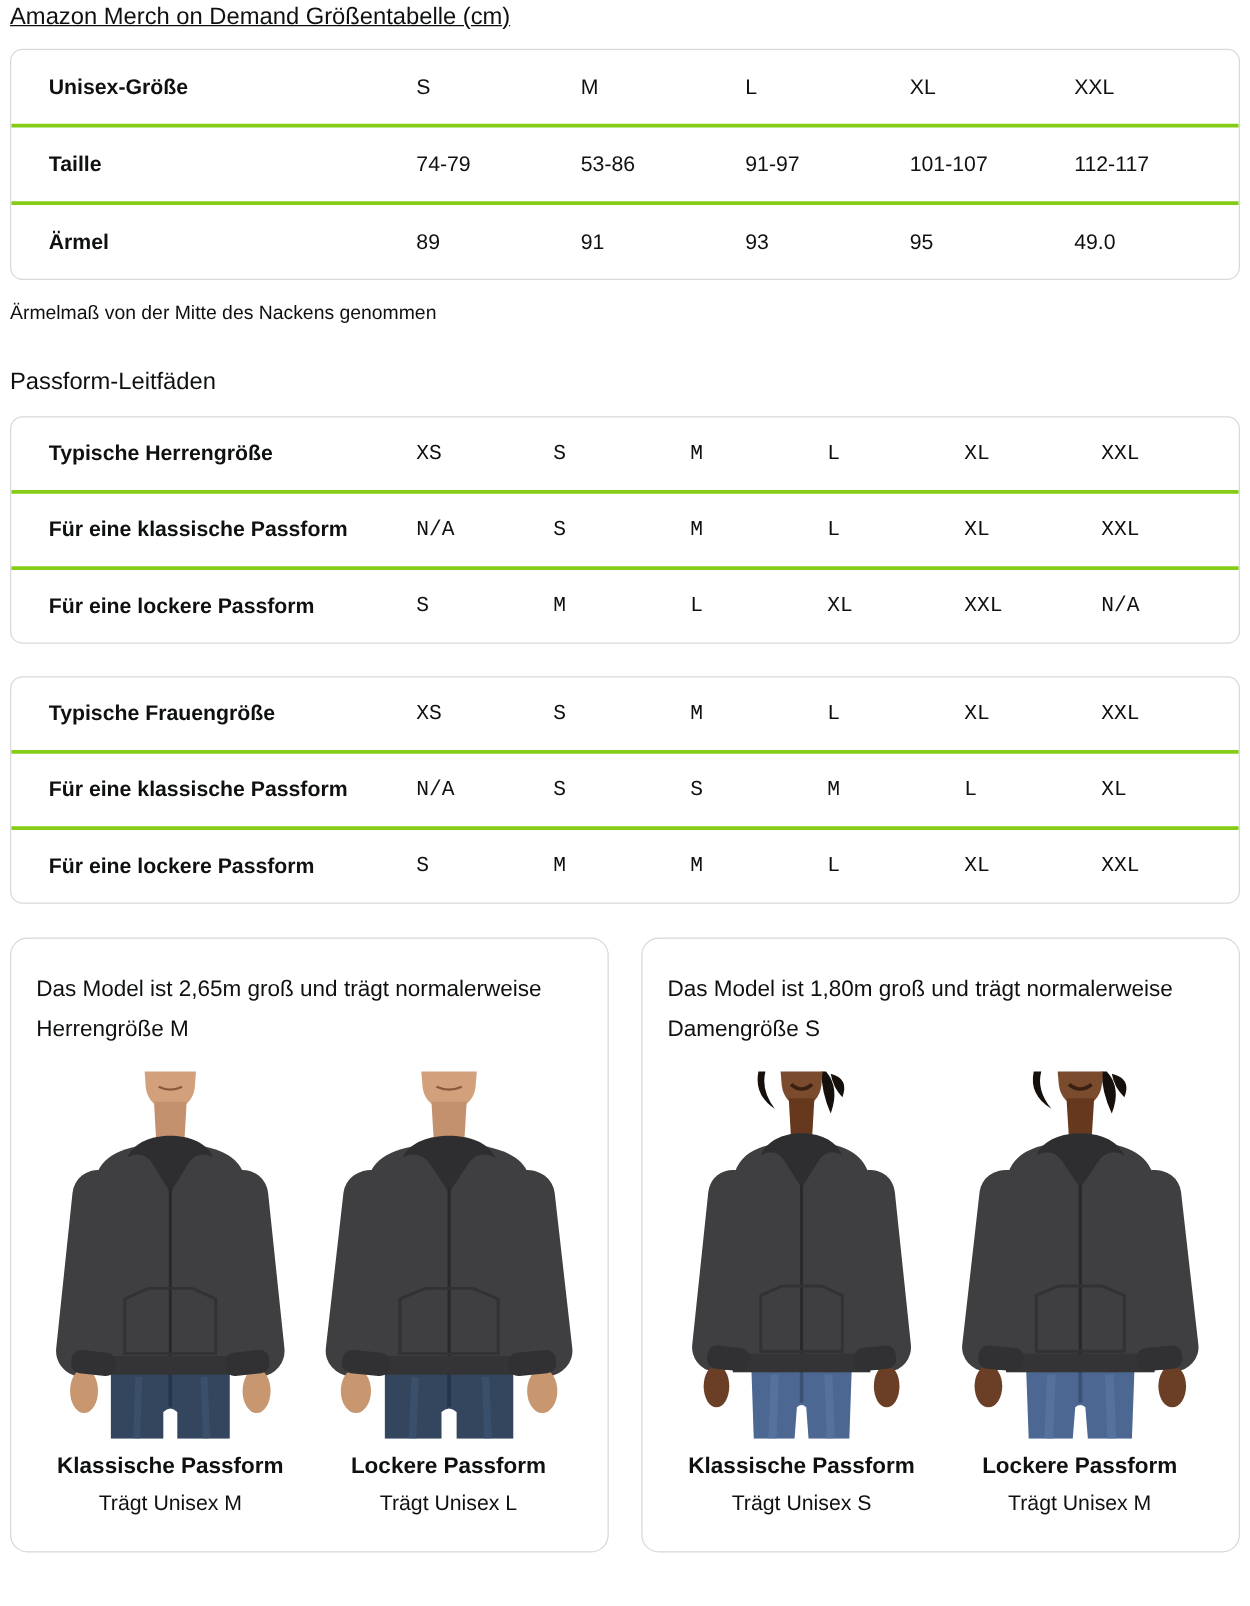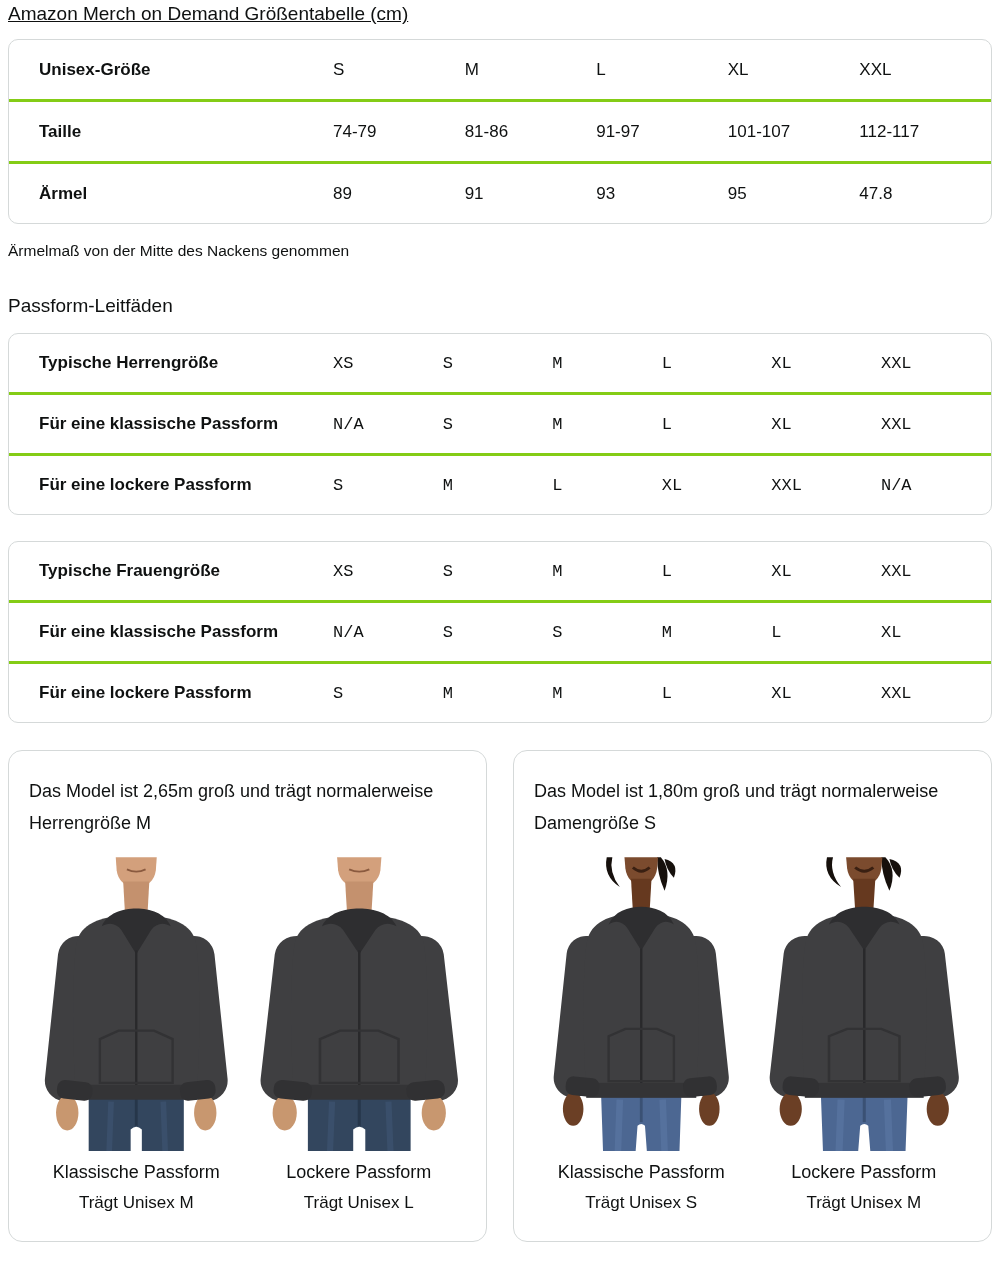--- a/index.html
+++ b/index.html
@@ -39,21 +39,21 @@
   }
   .cards{display:flex;gap:26px;margin-top:27px;}
   .card{
     flex:1;border:1px solid #D5D9D9;border-radius:14px;
     padding:24px 20px 28px 20px;box-sizing:border-box;background:#fff;
   }
   .card-desc{font-size:18px;line-height:32px;min-height:64px;}
   .figures{display:flex;gap:8px;margin-top:12px;}
   .figure{flex:1;text-align:center;min-width:0;}
   .model-svg{width:100%;height:300px;display:block;}
-  .fit-label{font-size:18px;font-weight:400;margin-top:10px;line-height:22px;}
+  .fit-label{font-size:18px;font-weight:700;margin-top:10px;line-height:22px;}
   .size-label{font-size:17px;margin-top:9px;line-height:21px;}
   .svg-defs{position:absolute;width:0;height:0;overflow:hidden;}
 </style>
 </head>
 <body>
 
 <svg class="svg-defs" aria-hidden="true">
   <defs>
     <g id="fig-male">
 
@@ -129,32 +129,32 @@
       <div class="t-label">Unisex-Größe</div>
       <div class="t-val5">S</div>
       <div class="t-val5">M</div>
       <div class="t-val5">L</div>
       <div class="t-val5">XL</div>
       <div class="t-val5">XXL</div>
     </div>
     <div class="t-row row-h59">
       <div class="t-label">Taille</div>
       <div class="t-val5">74-79</div>
-      <div class="t-val5">81-86</div>
+      <div class="t-val5">53-86</div>
       <div class="t-val5">91-97</div>
       <div class="t-val5">101-107</div>
       <div class="t-val5">112-117</div>
     </div>
     <div class="t-row row-h59">
       <div class="t-label">Ärmel</div>
       <div class="t-val5">89</div>
       <div class="t-val5">91</div>
       <div class="t-val5">93</div>
       <div class="t-val5">95</div>
-      <div class="t-val5">47.8</div>
+      <div class="t-val5">49.0</div>
     </div>
   </div>
 
   <p class="note">Ärmelmaß von der Mitte des Nackens genommen</p>
 
   <h2 class="subheading">Passform-Leitfäden</h2>
 
   <div class="data-box box-men">
     <div class="t-row row-h58">
       <div class="t-label">Typische Herrengröße</div>

